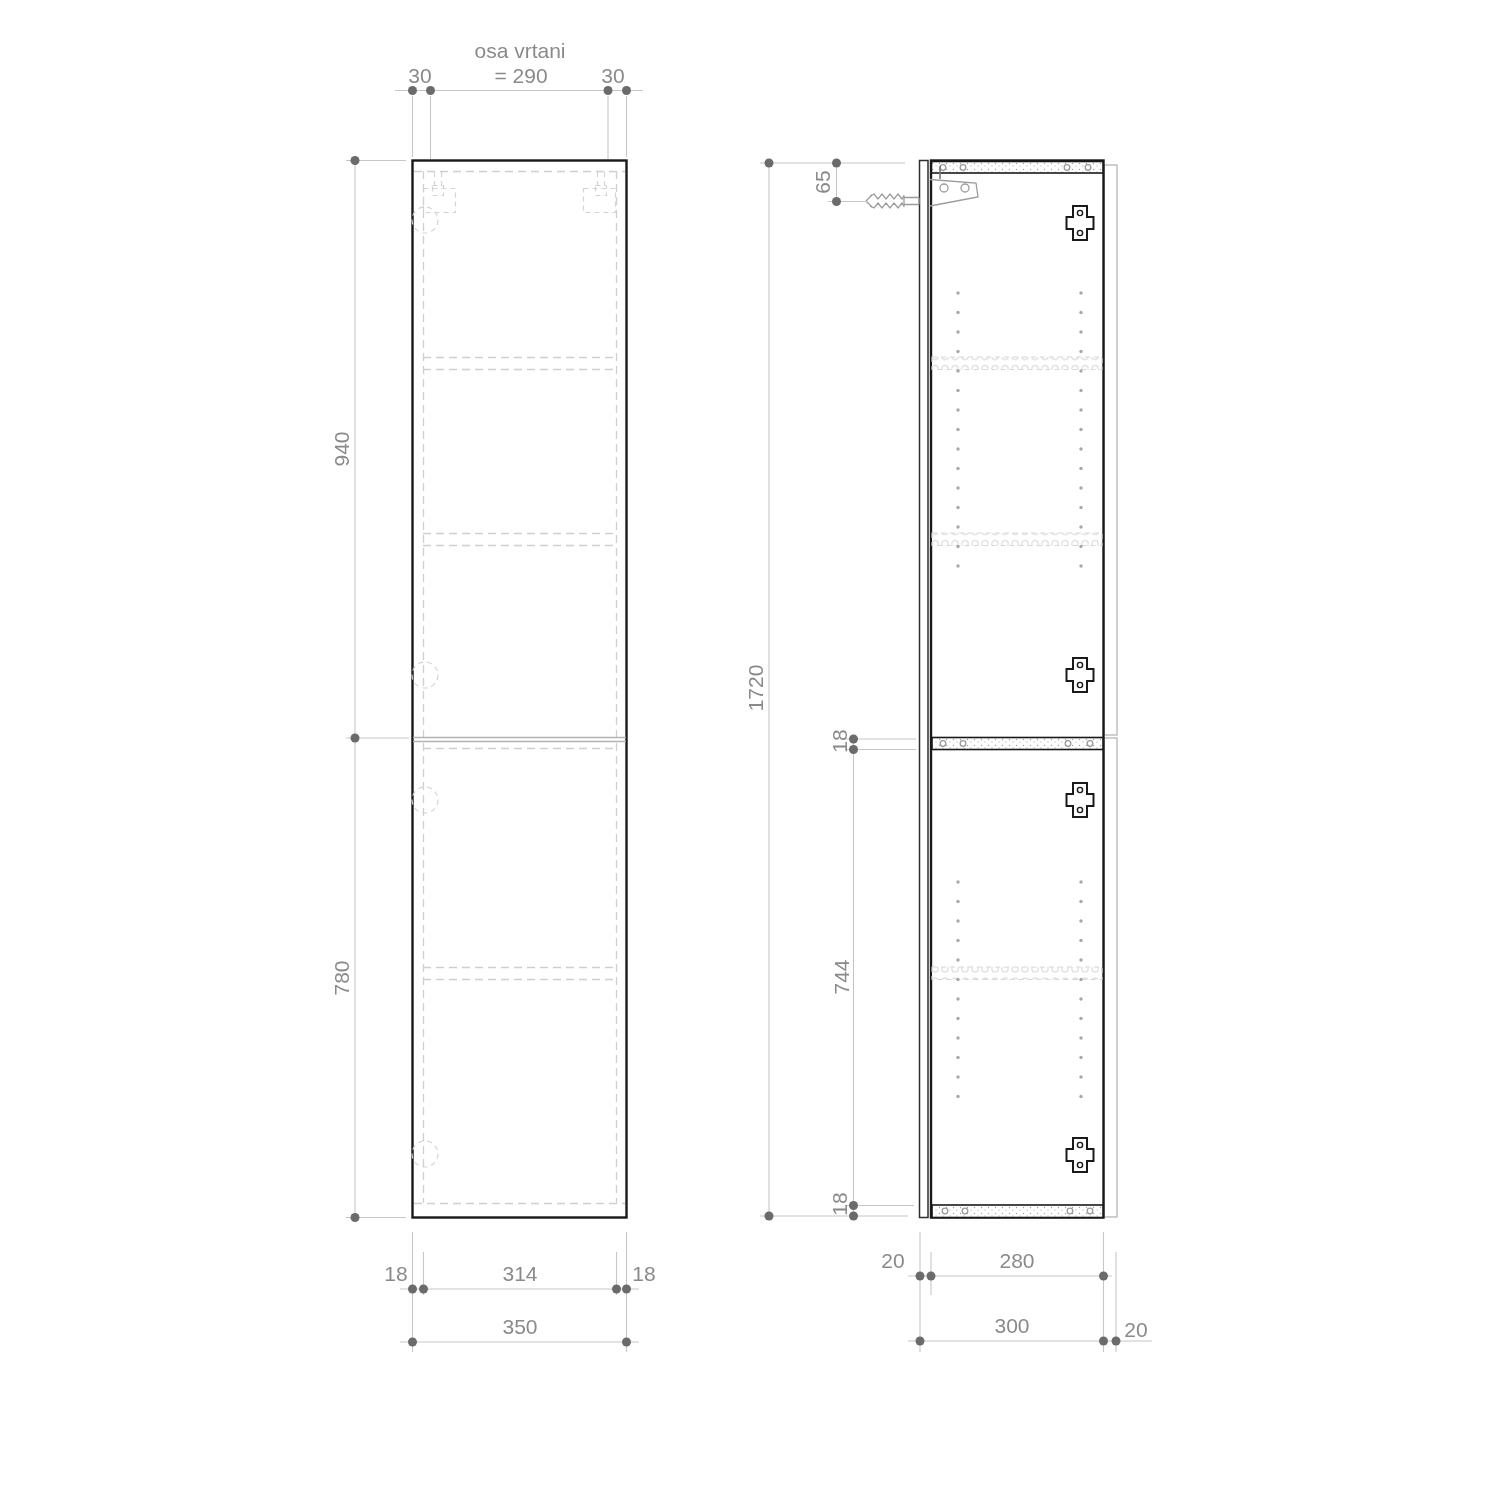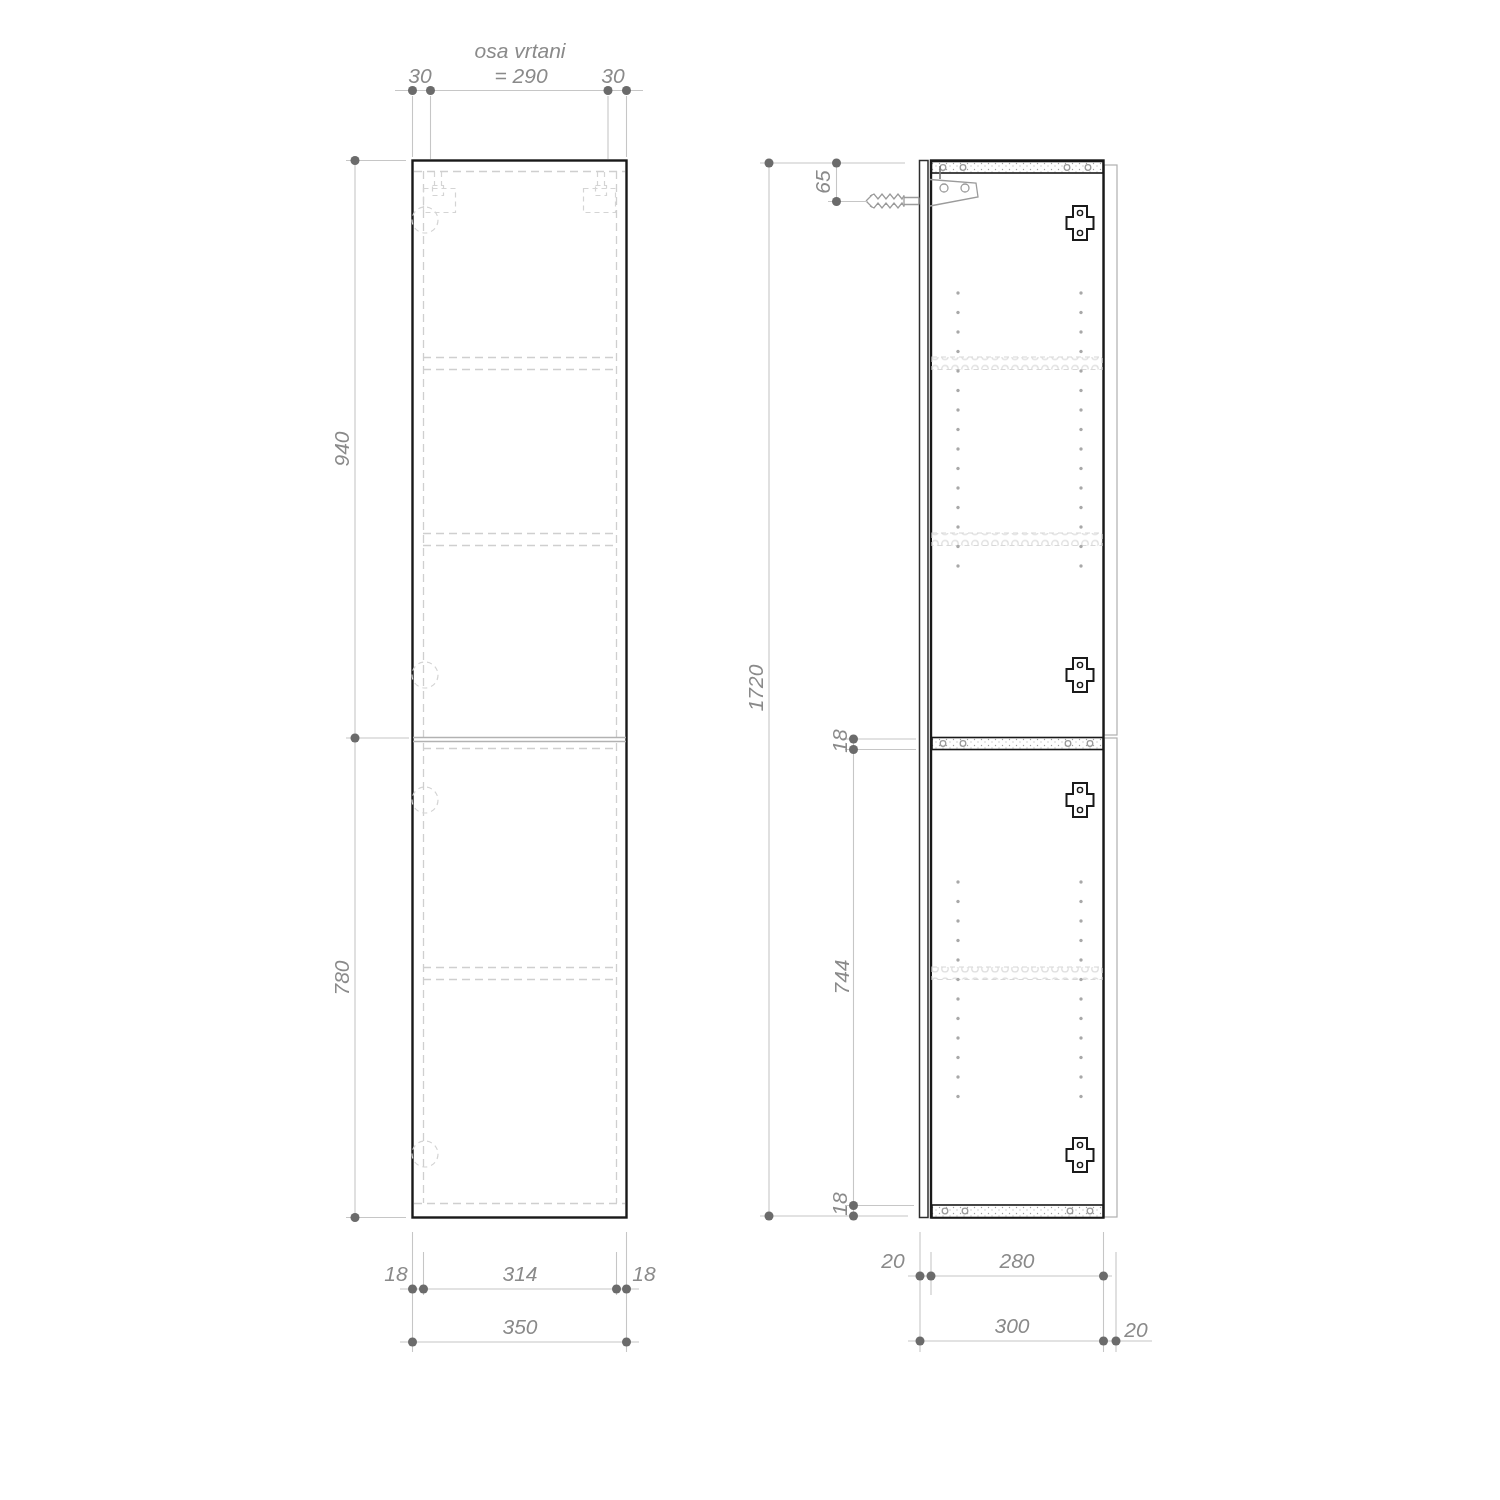--- a/index.html
+++ b/index.html
@@ -1,17 +1,17 @@
 <!DOCTYPE html>
 <html><head>
 <meta charset="utf-8">
 <style>
   html,body{margin:0;padding:0;background:#ffffff;}
   .canvas{position:relative;width:1500px;height:1500px;background:#8b5cf6;overflow:hidden;
-          font-family:"Liberation Sans", sans-serif;font-style:italic;}
+          font-family:"Liberation Sans", sans-serif;}
   svg{position:absolute;left:0;top:0;}
   
   .outline   {fill:#ffffff;stroke:#191919;stroke-width:2.4;}
   .panel     {stroke:#191919;stroke-width:1.6;}
   .doorline  {fill:#ffffff;stroke:#2e2e2e;stroke-width:1.5;}
   .rail      {fill:none;stroke:#b0b0b0;stroke-width:1.2;}
   .dash      {stroke:#cfcfcf;stroke-width:1.3;stroke-dasharray:8 5;fill:none;}
   .dashsm    {stroke:#d4d4d4;stroke-width:1.2;stroke-dasharray:5 4;fill:none;}
   .gapline   {stroke:#b2b2b2;stroke-width:1.5;}
   .shelfadj  {stroke:#d8d8d8;stroke-width:1.1;stroke-dasharray:5 4;}

